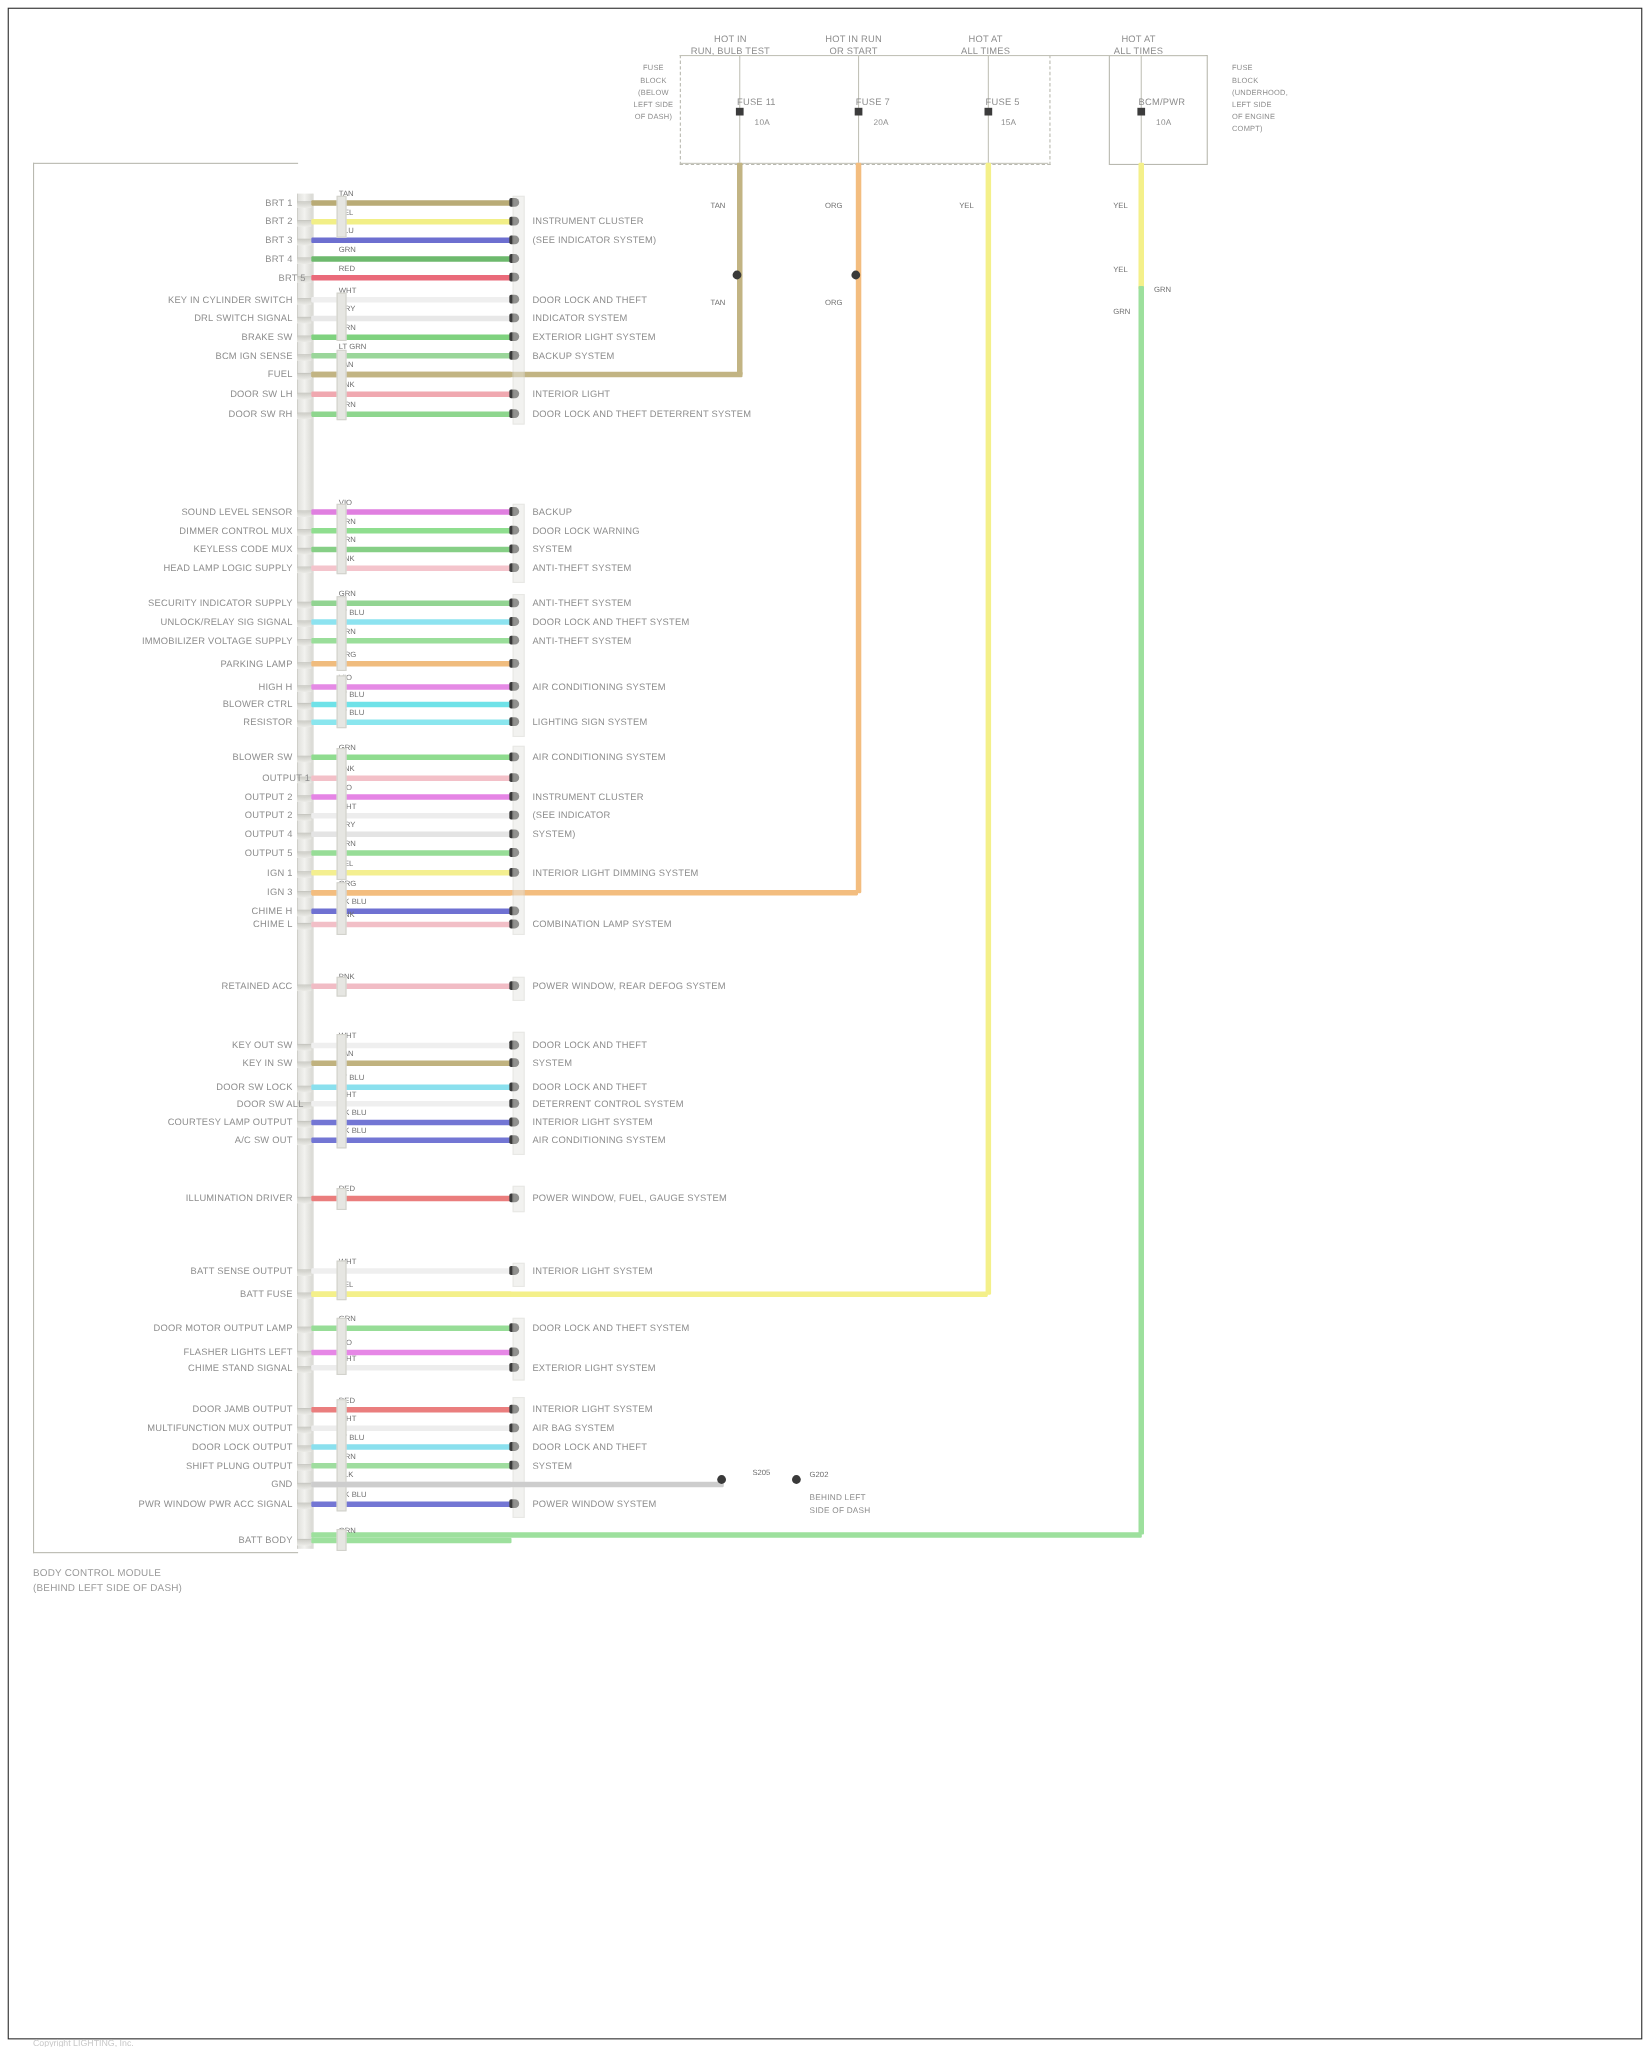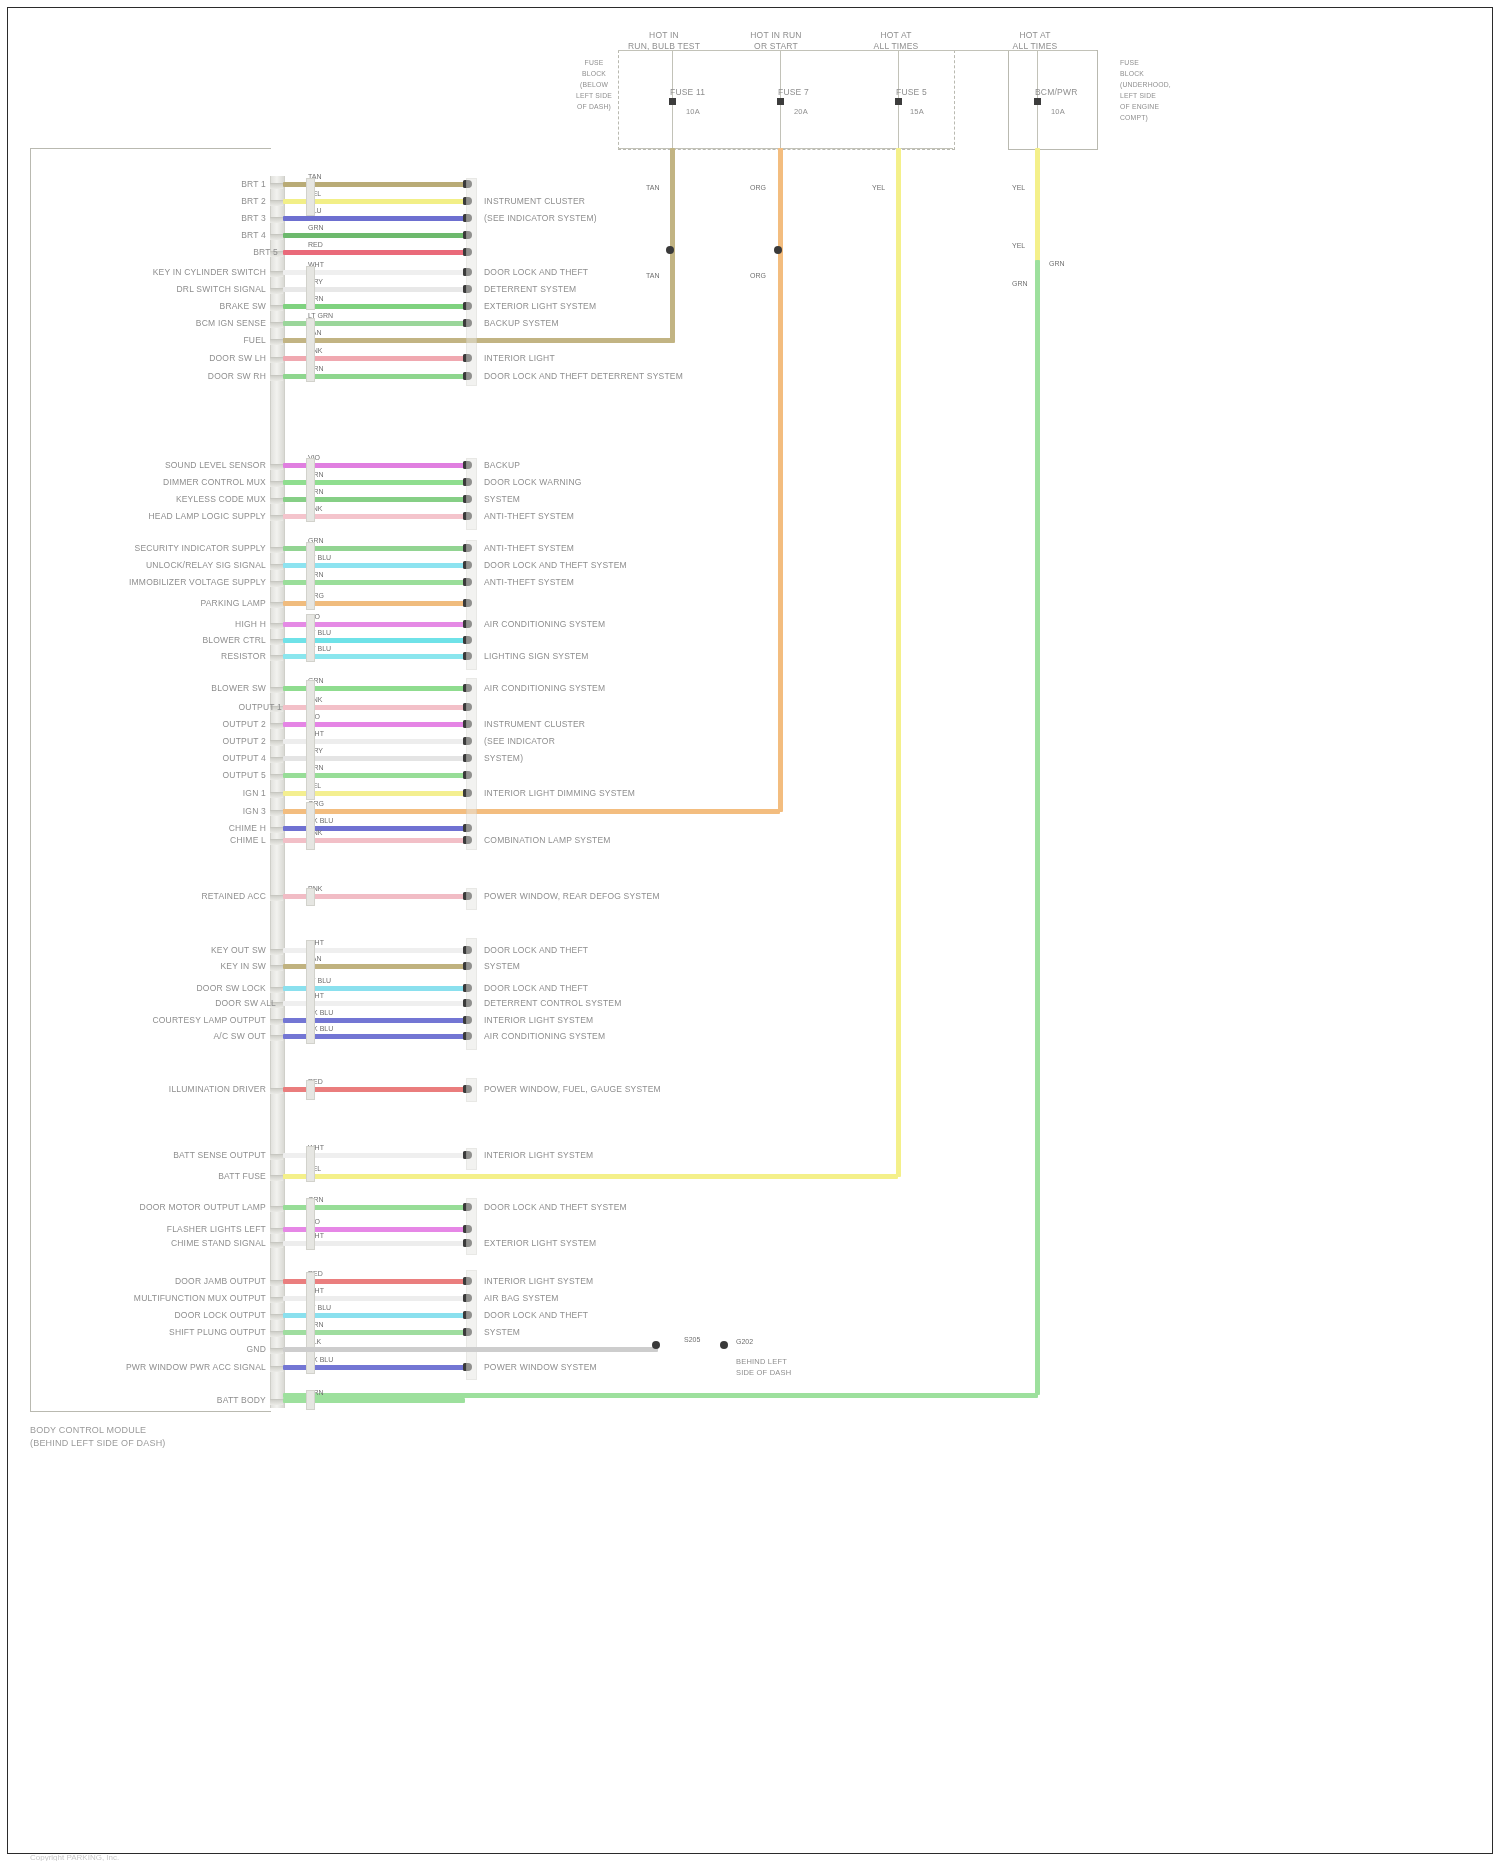--- a/index.html
+++ b/index.html
@@ -163,21 +163,21 @@
         <div class="txt r" style="left: 258px; top: 259px;">KEY IN CYLINDER SWITCH</div>
         <div class="wire" style="left: 275px; top: 262px; width: 182px; background: rgb(239, 239, 239);"></div>
         <div class="wl" style="left: 300px; top: 253px;">WHT</div>
         <div class="term" style="left: 455px; top: 260px;"></div>
         <div class="txt" style="left: 476px; top: 259px;">DOOR LOCK AND THEFT</div>
         <div class="pin" style="top: 280px;"></div>
         <div class="txt r" style="left: 258px; top: 276px;">DRL SWITCH SIGNAL</div>
         <div class="wire" style="left: 275px; top: 279px; width: 182px; background: rgb(232, 232, 232);"></div>
         <div class="wl" style="left: 300px; top: 270px;">GRY</div>
         <div class="term" style="left: 455px; top: 277px;"></div>
-        <div class="txt" style="left: 476px; top: 276px;">DETERRENT SYSTEM</div>
+        <div class="txt" style="left: 476px; top: 276px;">INDICATOR SYSTEM</div>
         <div class="pin" style="top: 297px;"></div>
         <div class="txt r" style="left: 258px; top: 293px;">BRAKE SW</div>
         <div class="wire" style="left: 275px; top: 296px; width: 182px; background: rgb(127, 210, 127);"></div>
         <div class="wl" style="left: 300px; top: 287px;">GRN</div>
         <div class="term" style="left: 455px; top: 294px;"></div>
         <div class="txt" style="left: 476px; top: 293px;">EXTERIOR LIGHT SYSTEM</div>
         <div class="pin" style="top: 314px;"></div>
         <div class="txt r" style="left: 258px; top: 310px;">BCM IGN SENSE</div>
         <div class="wire" style="left: 275px; top: 313px; width: 182px; background: rgb(154, 214, 154);"></div>
         <div class="wl" style="left: 300px; top: 304px;">LT GRN</div>
@@ -462,15 +462,15 @@
     <div class="sp" style="left:644px;top:1333px;"></div>
     <div class="wl" style="left:676px;top:1328px;">S205</div>
     <div class="sp" style="left:712px;top:1333px;"></div>
     <div class="wl" style="left:728px;top:1330px;">G202</div>
     <div class="txt sm" style="left:728px;top:1349px;">BEHIND LEFT</div>
     <div class="txt sm" style="left:728px;top:1360px;">SIDE OF DASH</div>
 
     <div class="txt cap" style="left:22px;top:1417px;">BODY CONTROL MODULE</div>
     <div class="txt cap" style="left:22px;top:1430px;">(BEHIND LEFT SIDE OF DASH)</div>
 
-    <div id="foot">Copyright PARKING, Inc.</div>
+    <div id="foot">Copyright LIGHTING, Inc.</div>
   </div>
 </div>
 
 </body></html>

